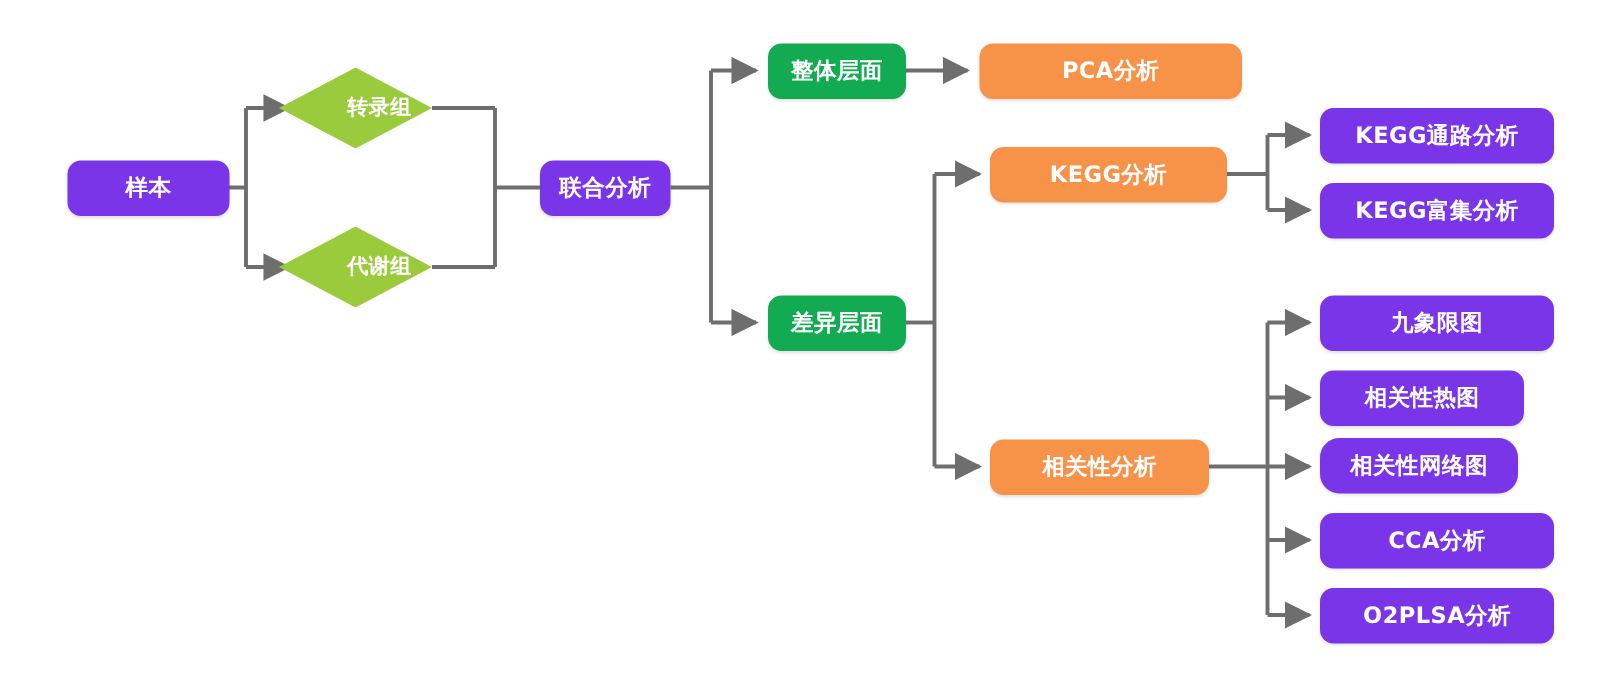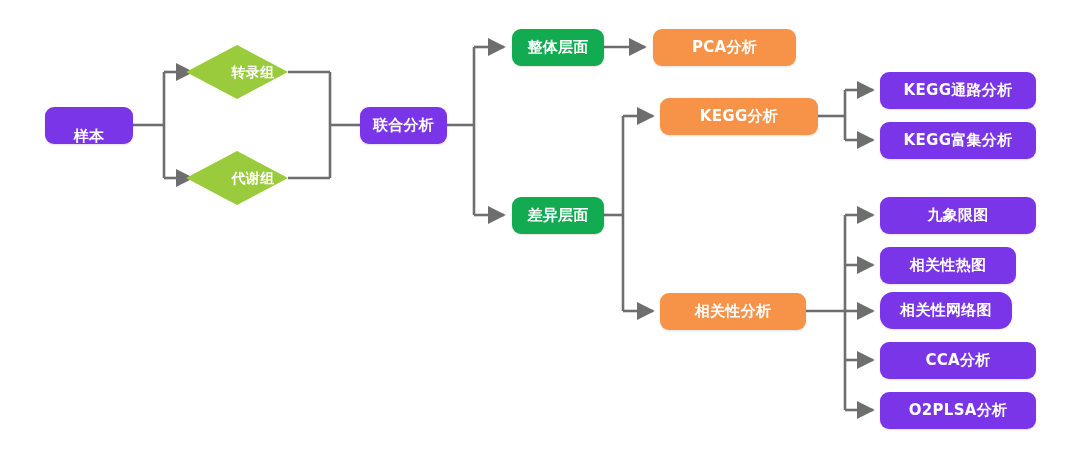--- a/index.html
+++ b/index.html
@@ -112,21 +112,21 @@
       <path d="M 806 311 L 845 311"></path>
       <path d="M 845 215 L 845 410"></path>
       <path d="M 845 215 L 873 215" marker-end="url(#arrow)"></path>
       <path d="M 845 265 L 873 265" marker-end="url(#arrow)"></path>
       <path d="M 845 311 L 873 311" marker-end="url(#arrow)"></path>
       <path d="M 845 360 L 873 360" marker-end="url(#arrow)"></path>
       <path d="M 845 410 L 873 410" marker-end="url(#arrow)"></path>
     </g>
   </svg>
 
-  <div class="node rounded node-purple fs15" style="left:45px; top:107px; width:88px; height:37px;align-items:flex-end;">
+  <div class="node rounded node-purple fs15" style="left:45px; top:107px; width:108px; height:37px;">
     <span class="lbl">样本</span>
   </div>
 
   <div class="node diamond fs14" style="left:186px; top:45px; width:102px; height:54px;">
     <span class="dshape"></span>
     <span class="lbl dlabel">转录组</span>
   </div>
 
   <div class="node diamond fs14" style="left:186px; top:151px; width:102px; height:54px;">
     <span class="dshape"></span>
@@ -138,21 +138,21 @@
   </div>
 
   <div class="node rounded node-green fs15" style="left:512px; top:29px; width:92px; height:37px;">
     <span class="lbl">整体层面</span>
   </div>
 
   <div class="node rounded node-green fs15" style="left:512px; top:197px; width:92px; height:37px;">
     <span class="lbl">差异层面</span>
   </div>
 
-  <div class="node rounded node-orange fs15" style="left:653px; top:29px; width:143px; height:37px;text-align:right;">
+  <div class="node rounded node-orange fs15" style="left:653px; top:29px; width:175px; height:37px;text-align:right;">
     <span class="lbl">PCA分析</span>
   </div>
 
   <div class="node rounded node-orange fs15" style="left:660px; top:98px; width:158px; height:37px;">
     <span class="lbl">KEGG分析</span>
   </div>
 
   <div class="node rounded node-orange fs15" style="left:660px; top:293px; width:146px; height:37px;">
     <span class="lbl">相关性分析</span>
   </div>

